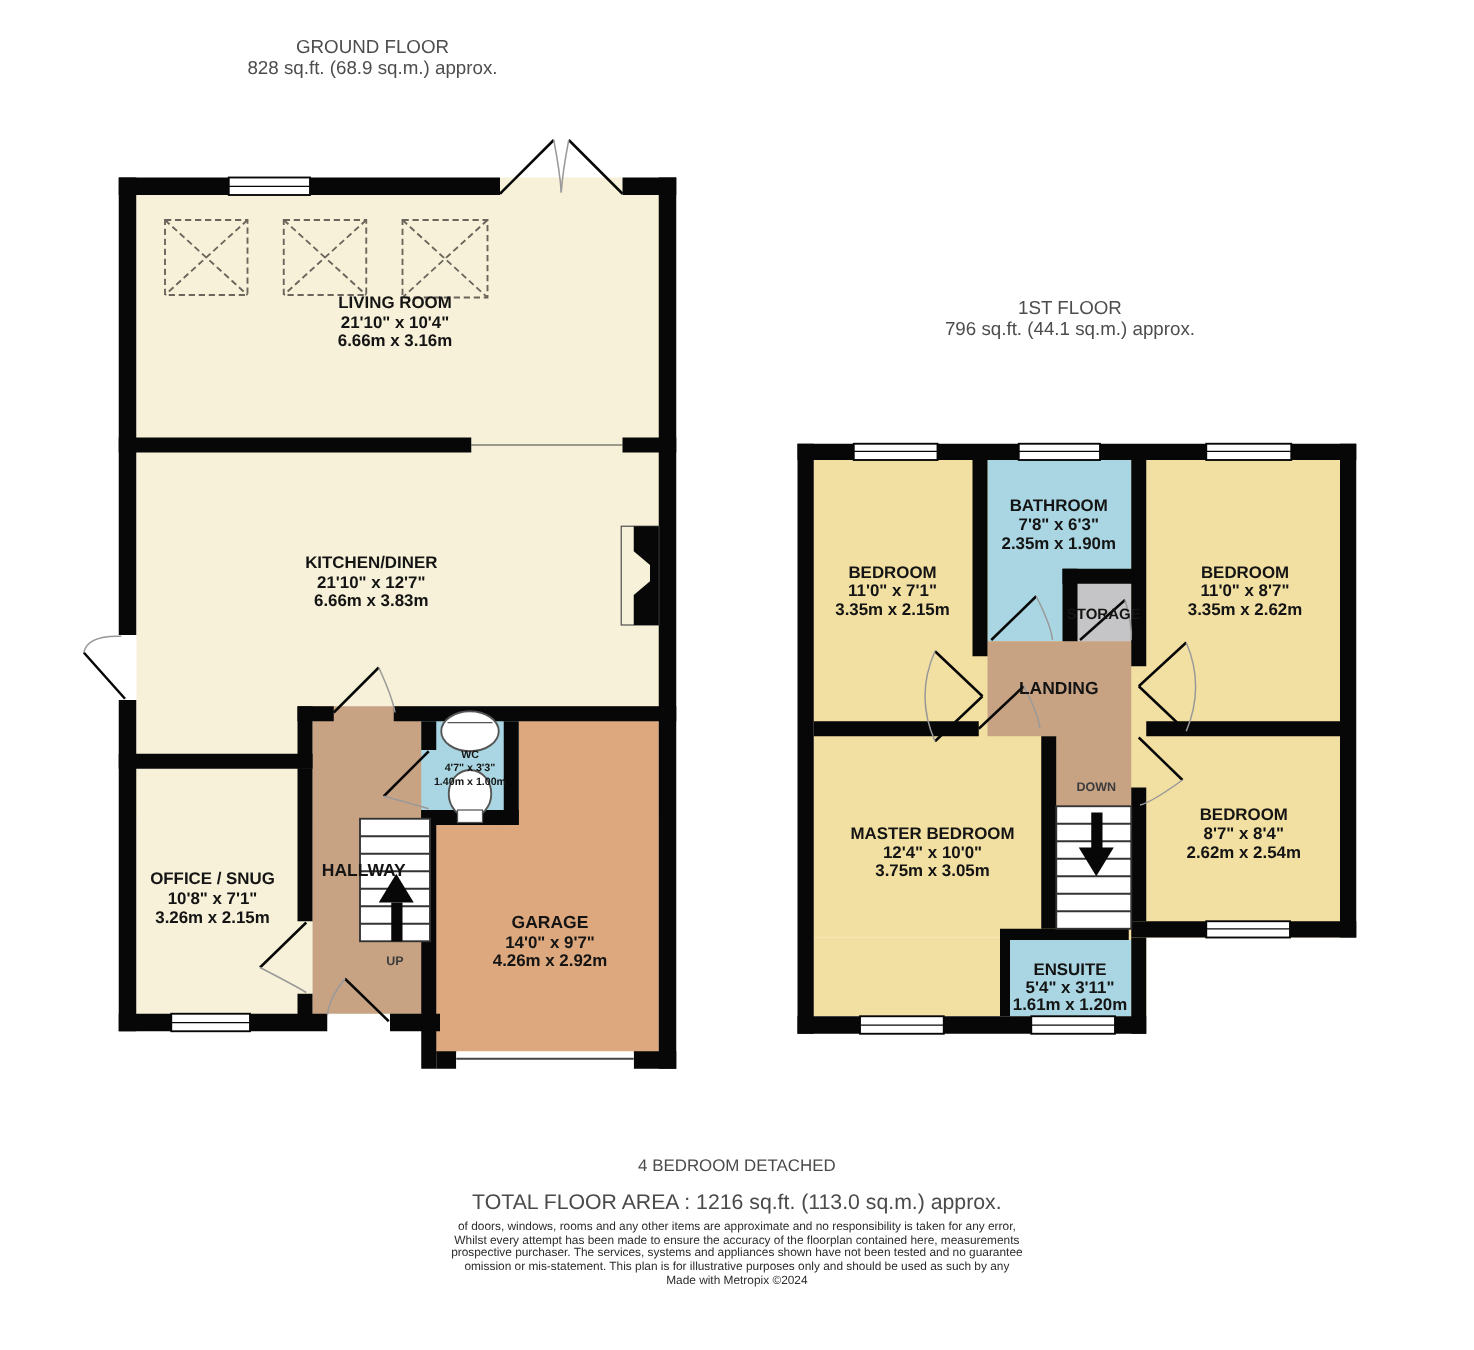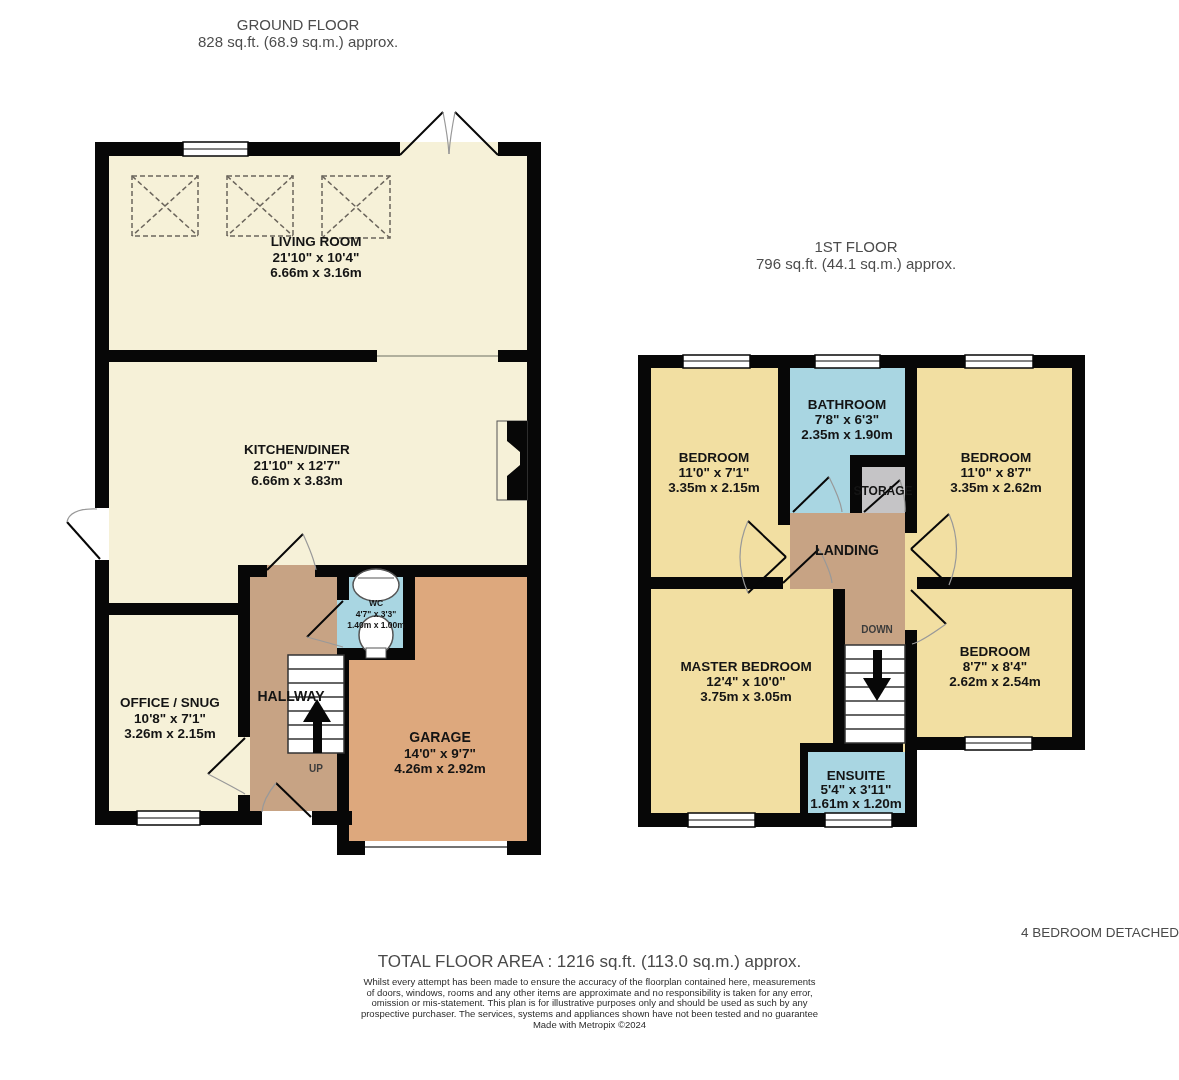--- a/index.html
+++ b/index.html
@@ -1,37 +1,37 @@
 <!DOCTYPE html>
 <html><head>
 <meta charset="utf-8">
 <style>
   html,body{margin:0;padding:0;background:#ffffff;}
   #page{position:relative;width:1179px;height:1080px;background:#ffffff;overflow:hidden;
         font-family:"Liberation Sans", sans-serif;}
   .floor-title{position:absolute;text-align:center;color:#4d4d4d;font-size:15px;line-height:17px;
                transform:translateX(-50%);white-space:nowrap;}
   .footer{position:absolute;left:0;width:100%;text-align:center;color:#4a4a4a;}
-  .footer .prop{font-size:13.5px;text-align:right;}
+  .footer .prop{font-size:13.5px;}
   .footer .total{font-size:17px;margin-top:12px;}
   .footer .disc{font-size:9.5px;line-height:10.5px;color:#2b2b2b;margin-top:5px;}
   .footer .credit{font-size:9.5px;color:#2b2b2b;margin-top:0px;}
   svg text{font-family:"Liberation Sans", sans-serif;}
   .room-label{font-weight:bold;font-size:13.5px;fill:#141414;}
   .room-label.big{font-size:14px;}
   .tiny-label{font-weight:bold;font-size:8.5px;fill:#141414;}
   .small-label{font-weight:bold;font-size:12px;fill:#141414;}
   .dir-label{font-weight:bold;font-size:10px;fill:#3c3c3c;}
 </style>
 </head>
 <body>
 
 <div id="page">
 
-  <div class="floor-title" style="left:298px;top:16px">
+  <div class="floor-title" style="left:298px;top:29px">
     <div>GROUND FLOOR</div>
     <div>828 sq.ft. (68.9 sq.m.) approx.</div>
   </div>
 
   <div class="floor-title" style="left:856px;top:238px">
     <div>1ST FLOOR</div>
     <div>796 sq.ft. (44.1 sq.m.) approx.</div>
   </div>
 
   <svg width="1179" height="1080" viewBox="0 0 1179 1080" style="position:absolute;left:0;top:0">
@@ -278,21 +278,21 @@
         <text class="room-label" x="856" y="794">5'4" x 3'11"</text>
         <text class="room-label" x="856" y="808">1.61m x 1.20m</text>
       </g>
     </g>
   </svg>
 
   <div class="footer" style="top:925px">
     <div class="prop">4 BEDROOM DETACHED</div>
     <div class="total">TOTAL FLOOR AREA : 1216 sq.ft. (113.0 sq.m.) approx.</div>
     <div class="disc">
+      <div>of doors, windows, rooms and any other items are approximate and no responsibility is taken for any error,</div>
       <div>Whilst every attempt has been made to ensure the accuracy of the floorplan contained here, measurements</div>
-      <div>of doors, windows, rooms and any other items are approximate and no responsibility is taken for any error,</div>
+      <div>prospective purchaser. The services, systems and appliances shown have not been tested and no guarantee</div>
       <div>omission or mis-statement. This plan is for illustrative purposes only and should be used as such by any</div>
-      <div>prospective purchaser. The services, systems and appliances shown have not been tested and no guarantee</div>
     </div>
     <div class="credit">Made with Metropix ©2024</div>
   </div>
 
 </div>
 
 </body></html>

